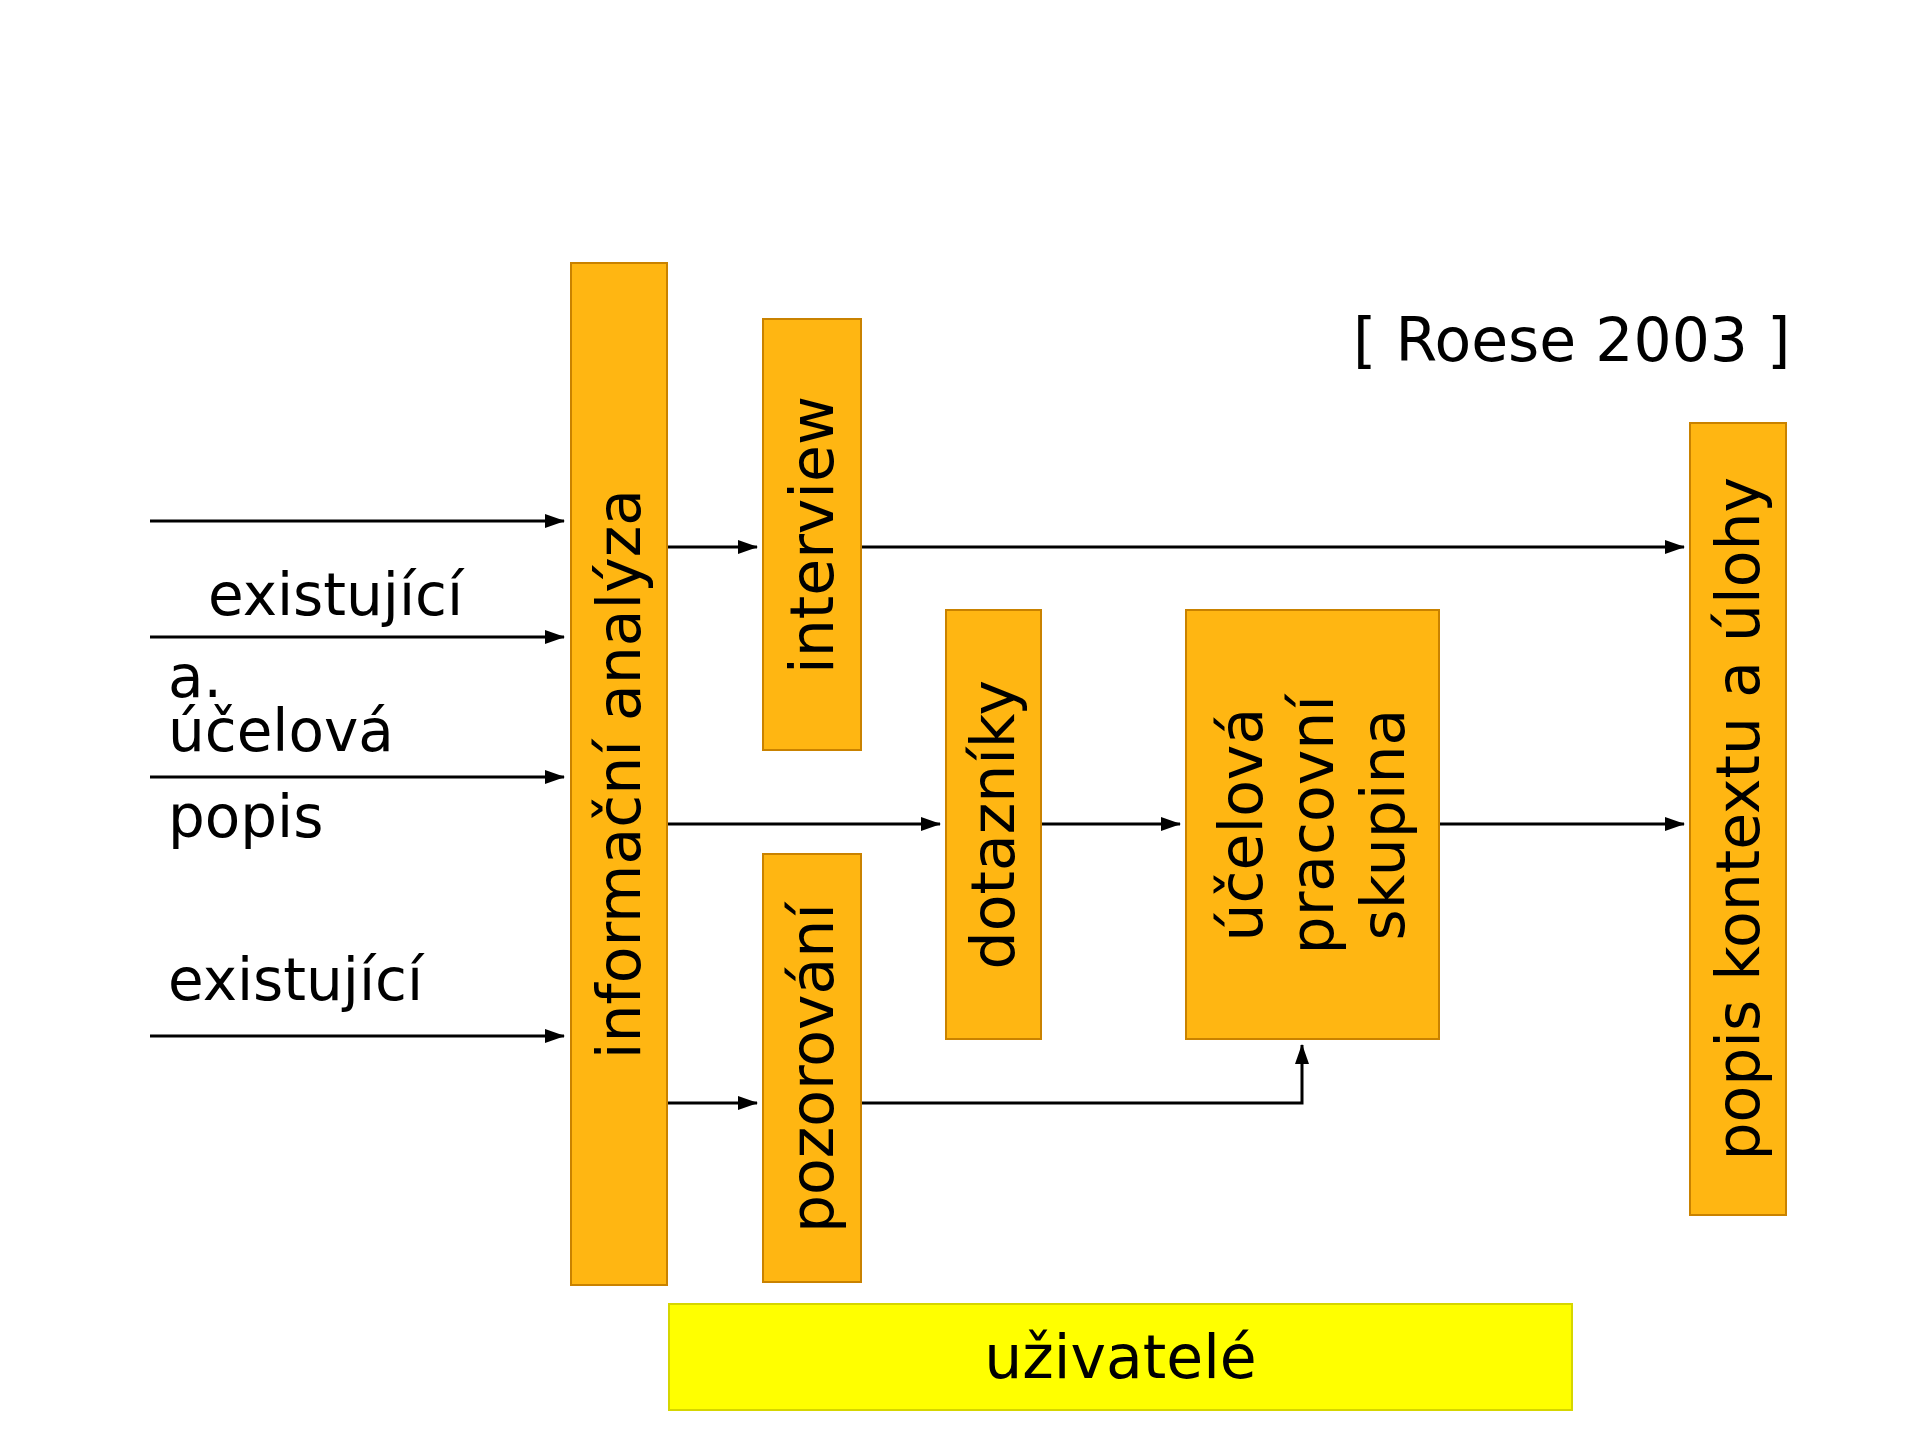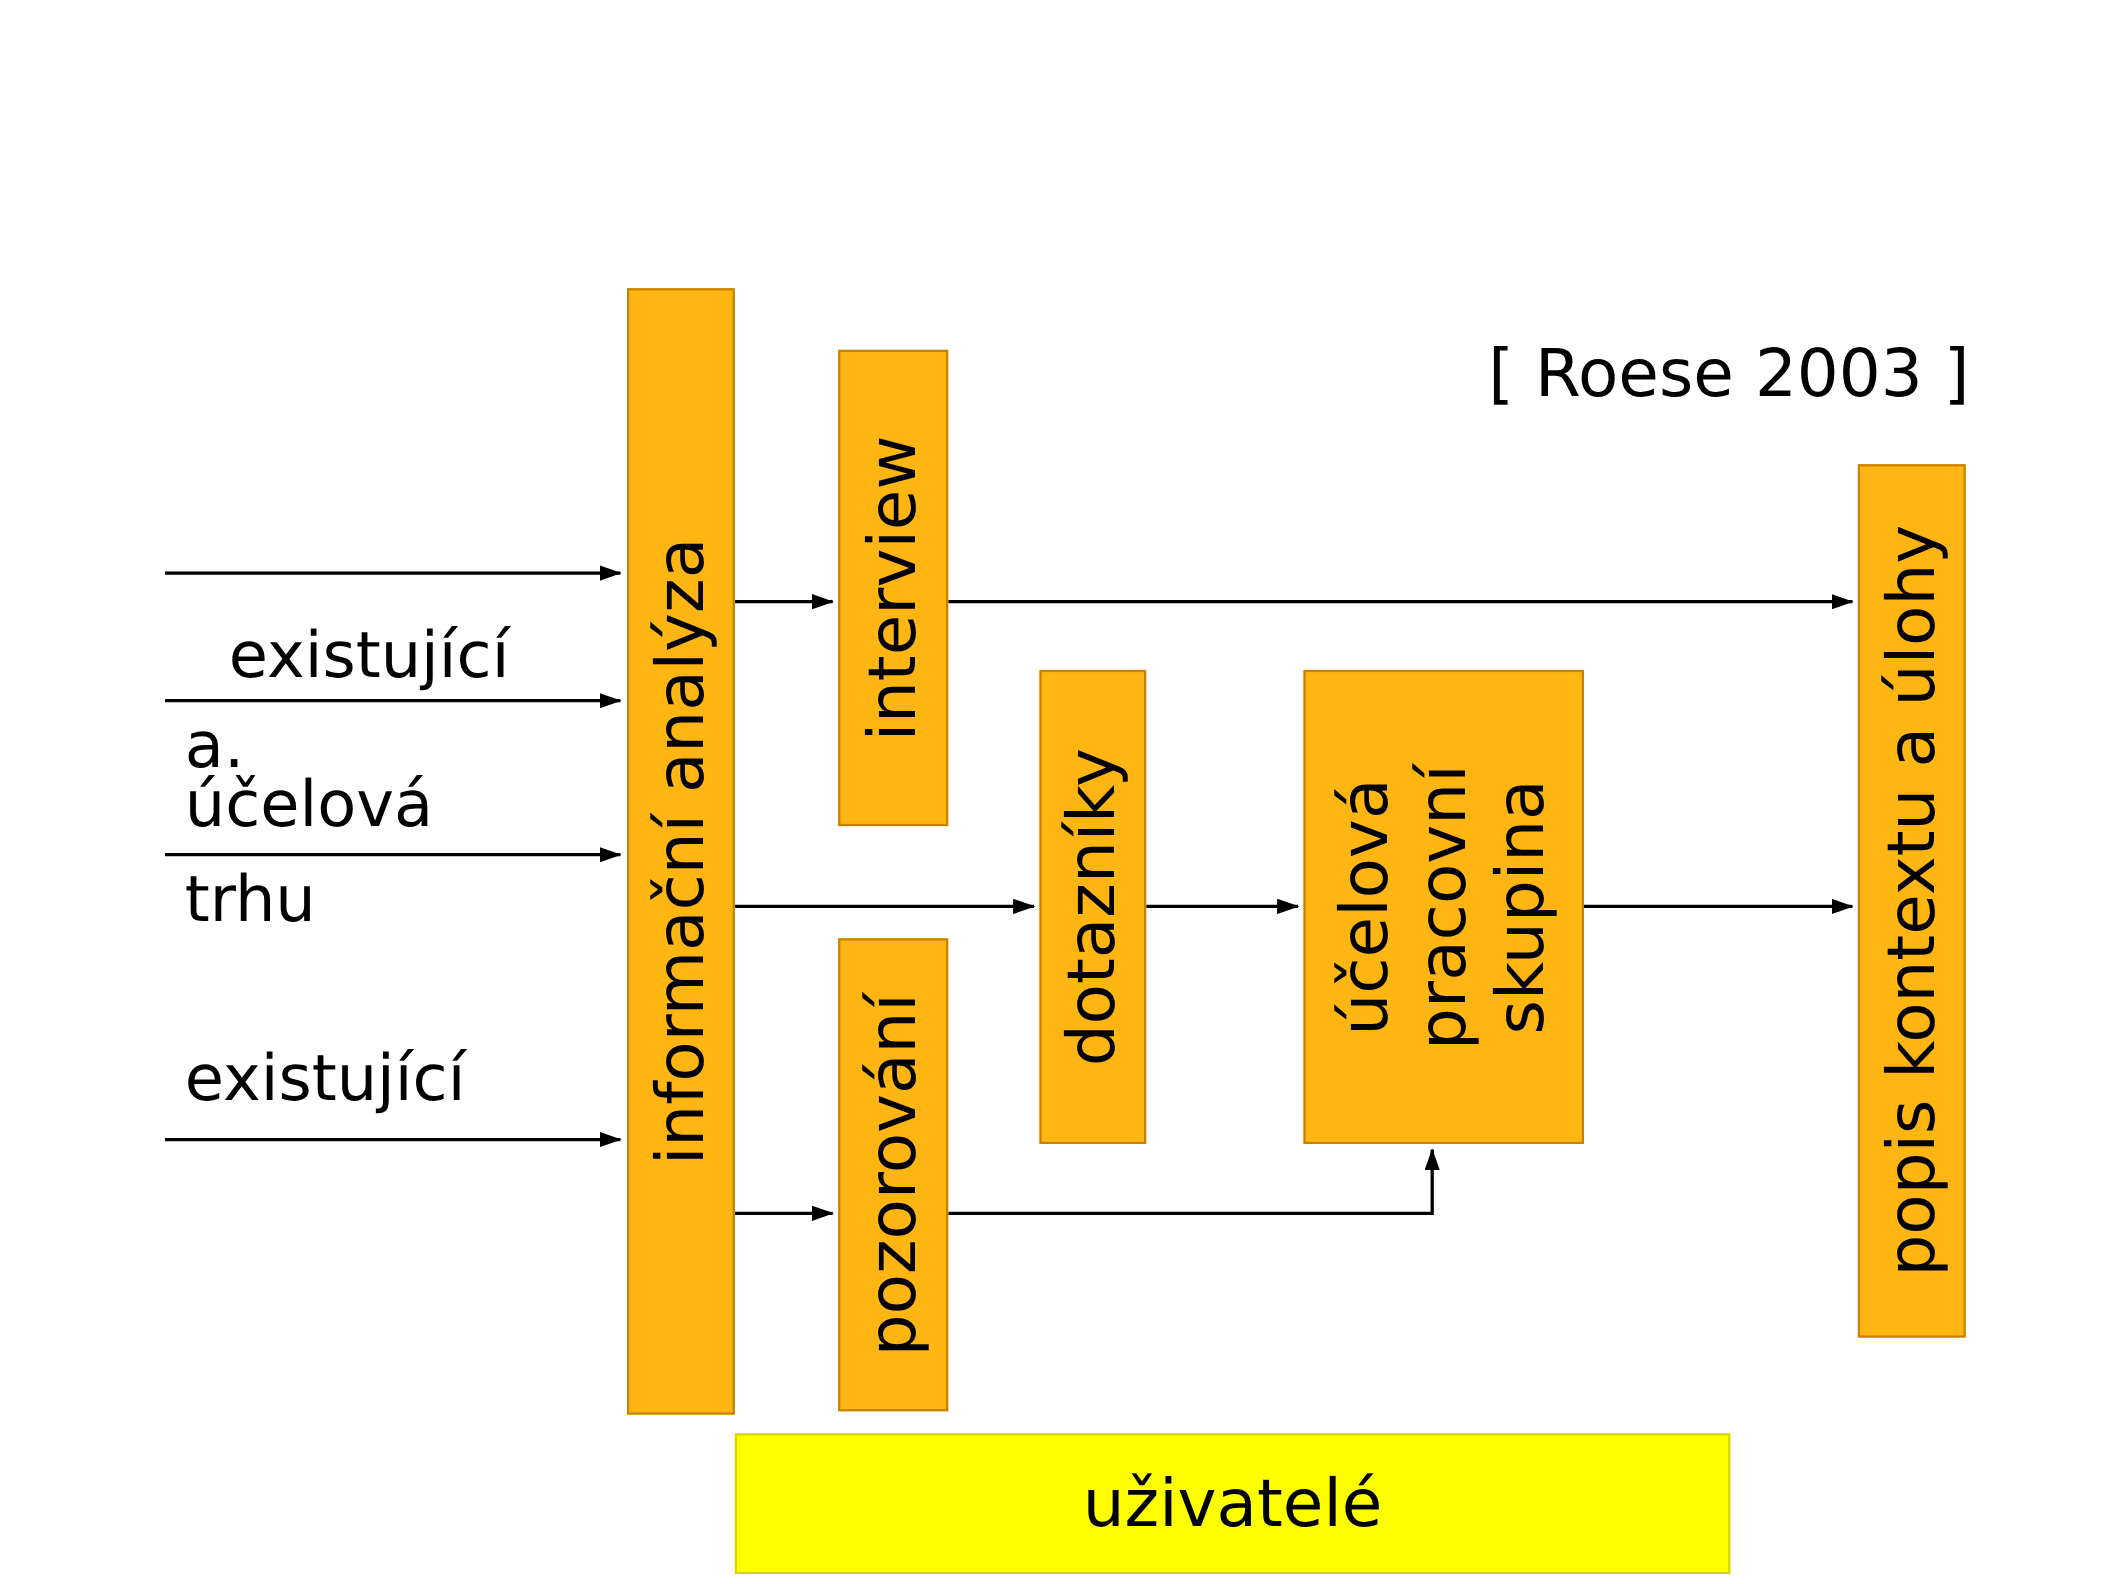--- a/index.html
+++ b/index.html
@@ -77,21 +77,21 @@
       <line x1="668" y1="1103" x2="757" y2="1103" marker-end="url(#ah)"></line>
       <polyline points="862,1103 1302,1103 1302,1045" marker-end="url(#ah)"></polyline>
     </g>
   </svg>
 
   <div class="citation" style="left:1353px;top:305px;">[ Roese 2003 ]</div>
 
   <div class="llabel" style="left:168px;top:566px;margin-left:40px;">existující</div>
   <div class="llabel" style="left:168px;top:648px;">a.</div>
   <div class="llabel" style="left:168px;top:702px;">účelová</div>
-  <div class="llabel" style="left:168px;top:788px;">trhu</div>
+  <div class="llabel" style="left:168px;top:788px;">popis</div>
   <div class="llabel" style="left:168px;top:951px;">existující</div>
 
   <div class="box" style="left:570px;top:262px;width:98px;height:1024px;">
     <span class="vtext">informační analýza</span>
   </div>
 
   <div class="box" style="left:762px;top:318px;width:100px;height:433px;">
     <span class="vtext">interview</span>
   </div>
 
@@ -106,17 +106,17 @@
   <div class="box" style="left:1185px;top:609px;width:255px;height:431px;">
     <span class="vtext">účelová
 pracovní
 skupina</span>
   </div>
 
   <div class="box" style="left:1689px;top:422px;width:98px;height:794px;">
     <span class="vtext">popis kontextu a úlohy</span>
   </div>
 
-  <div class="userbar" style="left:668px;top:1303px;width:905px;height:128px;">
+  <div class="userbar" style="left:668px;top:1303px;width:905px;height:108px;">
     <span>uživatelé</span>
   </div>
 
 </div>
 
 </body></html>

